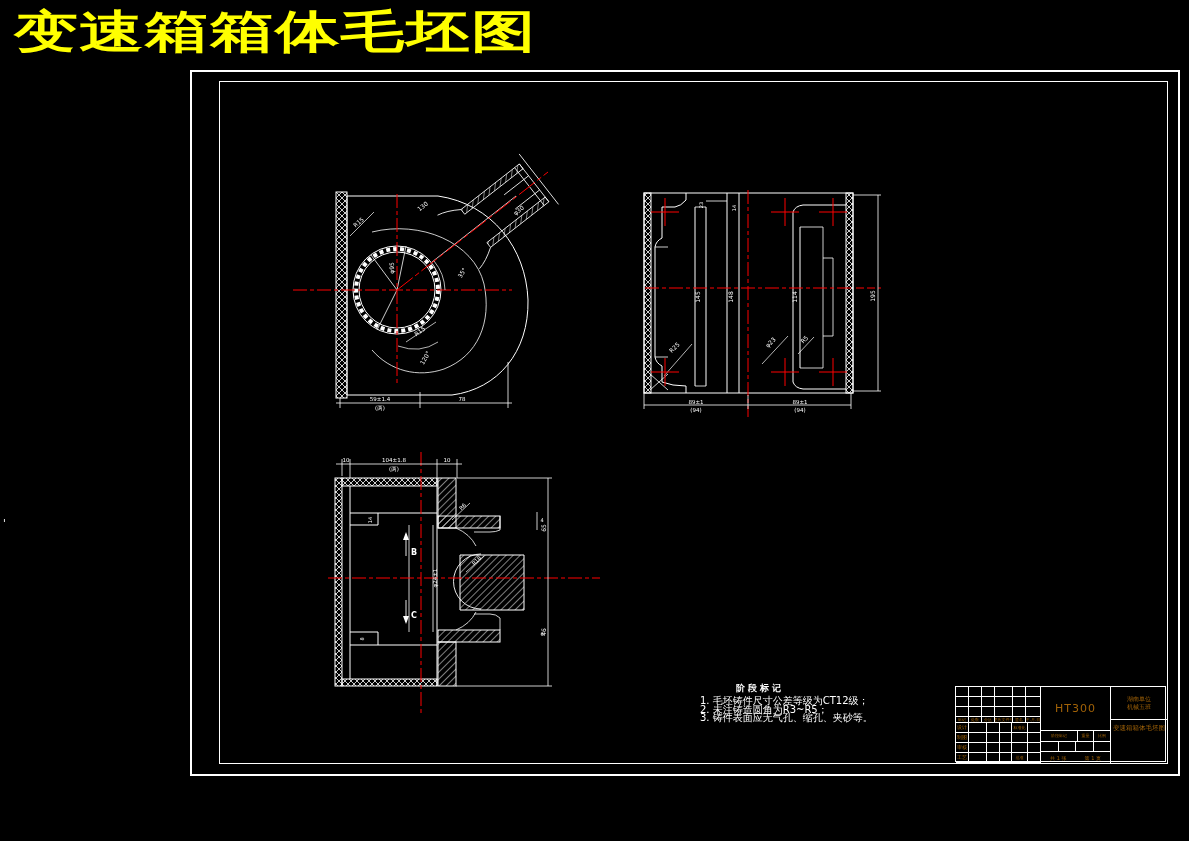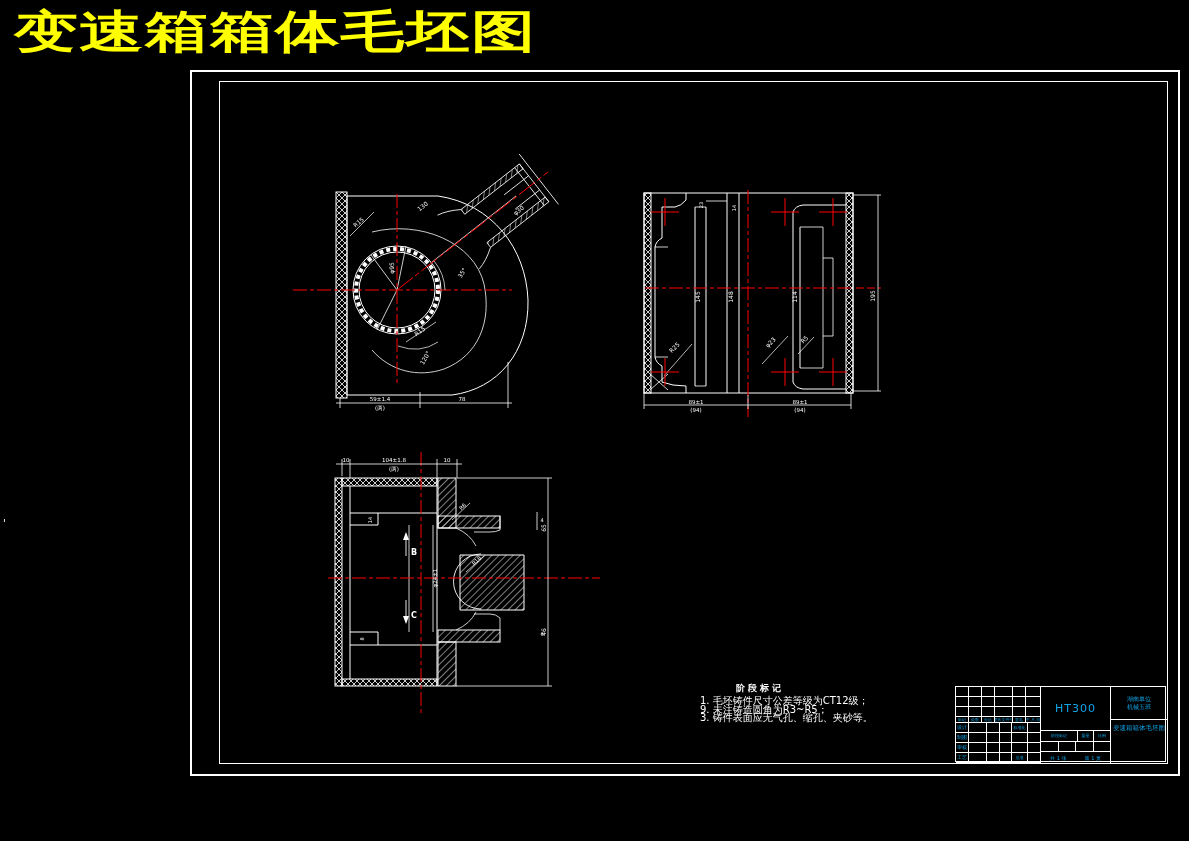--- a/index.html
+++ b/index.html
@@ -12,21 +12,21 @@
   #stray{left:3px;top:518px;color:#fff;font-size:10px;}
   #frame-outer{left:190px;top:70px;width:986px;height:702px;border:2px solid #fff;}
   #frame-inner{left:219px;top:81px;width:947px;height:681px;border:1px solid #fff;}
   #draw{left:0;top:0;}
   
   #notes{left:700px;top:682px;width:210px;color:#fff;}
   #notes .nh{margin:0 0 2px 36px;font-size:9px;font-weight:bold;letter-spacing:3px;}
   #notes .nl{font-size:10px;line-height:8.6px;white-space:nowrap;}
   
   #tb{left:955px;top:686px;width:211px;height:76px;border:1px solid #fff;
-      box-sizing:border-box;color:#0ea5e9;}
+      box-sizing:border-box;color:#a16207;}
   #tb *{box-sizing:border-box;}
   .tbrow{display:flex;}
   .tc{border-right:1px solid #fff;border-bottom:1px solid #fff;overflow:hidden;
       display:flex;align-items:center;justify-content:center;
       font-size:4px;line-height:1;white-space:nowrap;height:100%;}
   .h10{height:10px}.h6{height:6px}
   .w13{width:13px}.w18{width:18px}.w15{width:15px}.w12{width:12px}.w16{width:16px}
   .w37{width:37px}.w17{width:17px}.w175{width:17.5px}
   .rl{font-size:5px;}
   #tb-rev{position:absolute;left:0;top:0;width:85px;height:76px;}
@@ -189,21 +189,21 @@
     <text x="542" y="522" font-size="5">4</text>
     <text x="542" y="636" font-size="5">6</text>
     <text x="414" y="555" font-size="8" font-weight="bold">B</text>
     <text x="414" y="618" font-size="8" font-weight="bold">C</text>
   </g>
 </svg>
 
 <div id="notes" class="abs">
   <div class="nh">阶段标记</div>
   <div class="nl">1. 毛坯铸件尺寸公差等级为CT12级；</div>
-  <div class="nl">9. 未注铸造圆角为R3~R5；</div>
+  <div class="nl">2. 未注铸造圆角为R3~R5；</div>
   <div class="nl">3. 铸件表面应无气孔、缩孔、夹砂等。</div>
 </div>
 
 <div id="tb" class="abs">
   <div id="tb-rev">
     <div class="tbrow h10">
       <div class="tc w13"></div>
         <div class="tc w13"></div>
         <div class="tc w13"></div>
       <div class="tc w18"></div>

